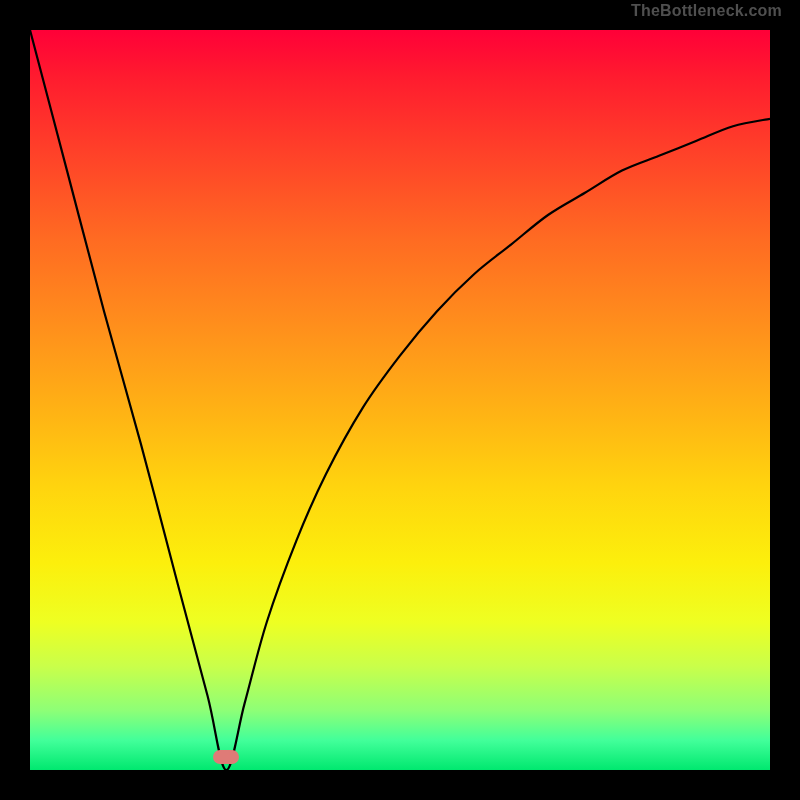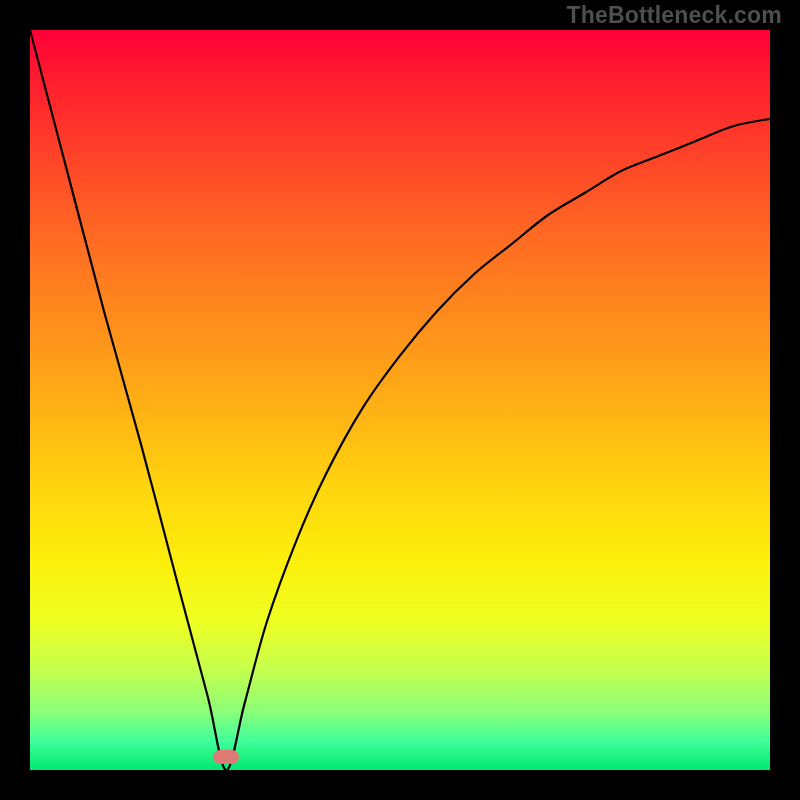--- a/index.html
+++ b/index.html
@@ -15,21 +15,21 @@
     position: relative;
     width: 800px;
     height: 800px;
     background: #000;
   }
   .watermark {
     position: absolute;
     top: 2px;
     right: 18px;
     color: #4f4f4f;
-    font-size: 23px;
+    font-size: 16px;
     font-weight: 600;
     letter-spacing: 0.2px;
     z-index: 5;
   }
   .plot {
     position: absolute;
     left: 30px;
     top: 30px;
     width: 740px;
     height: 740px;

